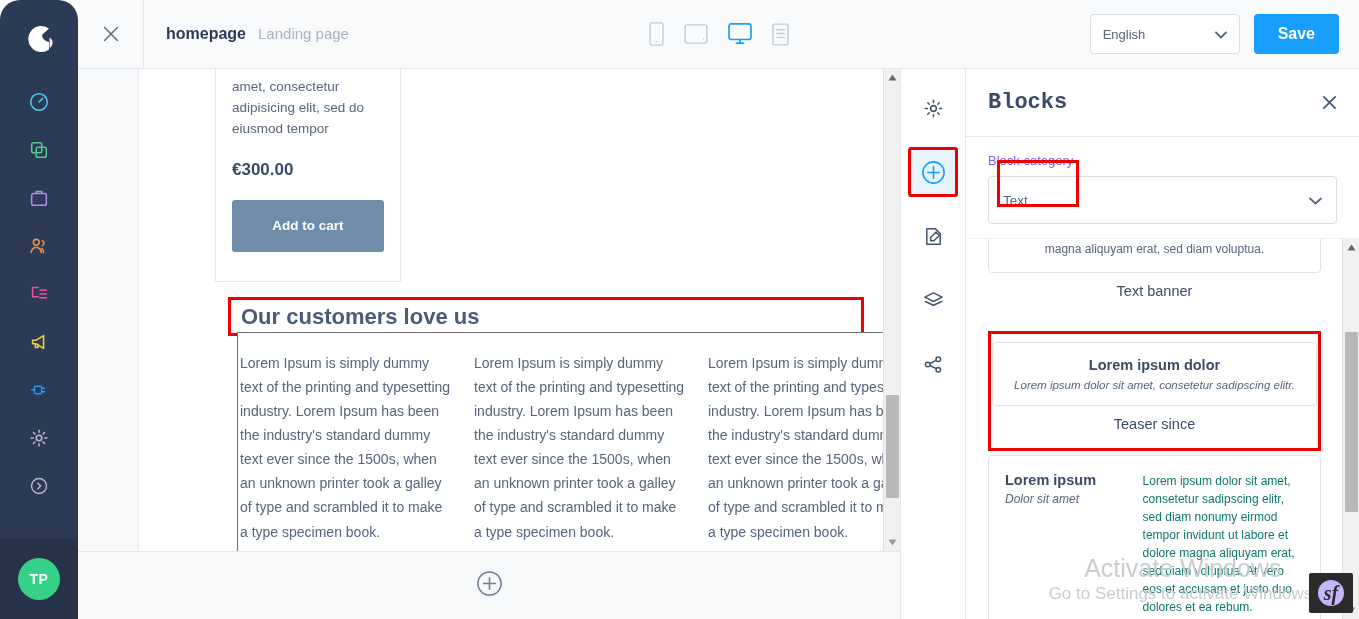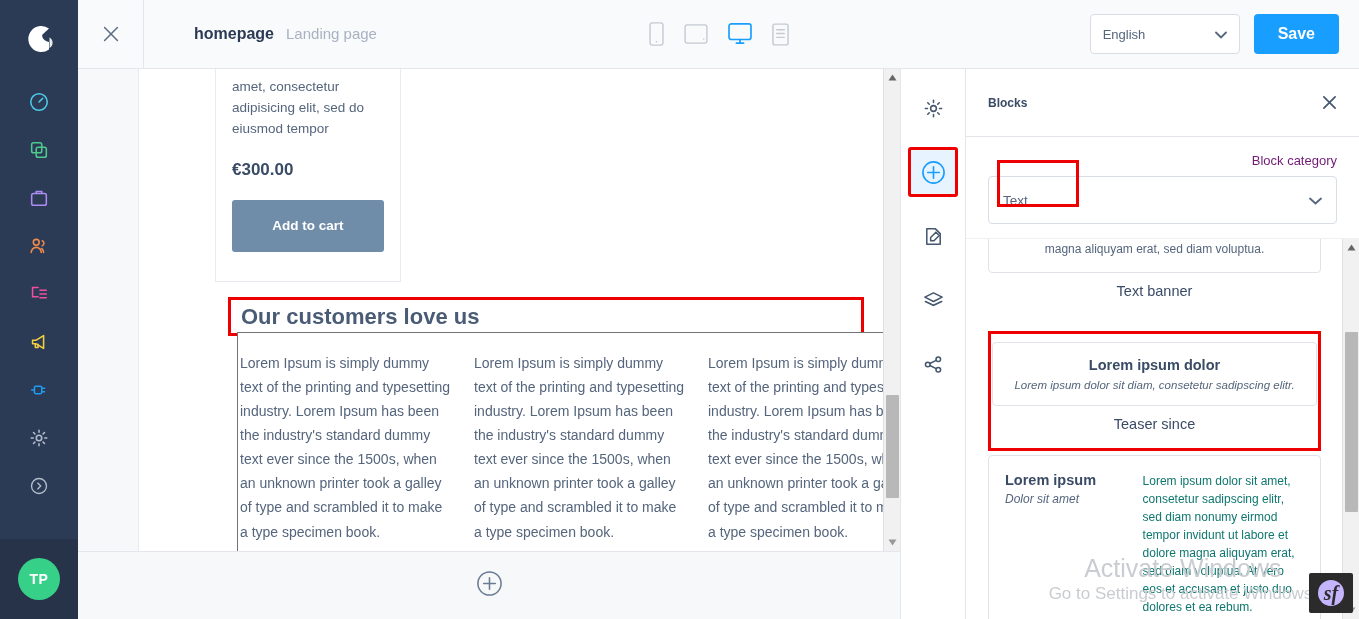--- a/index.html
+++ b/index.html
@@ -7,21 +7,21 @@
     width: 1359px; height: 619px;
     font-family: "Liberation Sans", sans-serif;
     overflow: hidden; background: #f9fafb;
   }
   .app { position: relative; width: 1359px; height: 619px; display: flex; }
 
   
   .nav-rail {
     width: 78px; height: 619px; background: #2b3a55;
     display: flex; flex-direction: column; align-items: center;
-    flex: 0 0 78px; position: relative;
+    flex: 0 0 78px; position: relative; border-radius: 20px;
   }
   .nav-logo {
     height: 78px; width: 78px; display: flex;
     align-items: center; justify-content: center;
   }
   .nav-icons { display: flex; flex-direction: column; align-items: center; width: 100%; }
   .nav-ic {
     width: 78px; height: 48px; display: flex;
     align-items: center; justify-content: center; cursor: pointer;
   }
@@ -41,21 +41,21 @@
 
   .topbar {
     height: 69px; background: #f9fafb; border-bottom: 1px solid #e3e7ec;
     display: flex; align-items: center; flex: 0 0 69px; position: relative;
   }
   .close-btn {
     width: 66px; height: 68px; display: flex; align-items: center;
     justify-content: center; cursor: pointer; border-right: 1px solid #e3e7ec;
   }
   .titles { display: flex; align-items: baseline; gap: 12px; padding-left: 22px; }
-  .t-main { font-size: 16px; font-weight: bold; color: #2b3a55; margin-left: 28px; }
+  .t-main { font-size: 16px; font-weight: bold; color: #2b3a55; }
   .t-sub  { font-size: 15px; color: #a7b2c2; }
   .devices {
     position: absolute; left: 50%; transform: translateX(-50%);
     display: flex; align-items: center; gap: 20px;
   }
   .dev-ic { cursor: pointer; display: flex; align-items: center; }
   .topright {
     margin-left: auto; display: flex; align-items: center;
     gap: 14px; padding-right: 20px; padding-left: 13px;
   }
@@ -160,27 +160,27 @@
 
   
   .blocks-panel {
     width: 393px; flex: 0 0 393px; background: #fff;
     display: flex; flex-direction: column; position: relative; min-height: 0;
   }
   .bp-head {
     height: 68px; flex: 0 0 68px; border-bottom: 1px solid #e3e7ec;
     display: flex; align-items: center; padding: 0 22px;
   }
-  .bp-title { font-size: 12px; font-weight: bold; color: #3a4b66; }
+  .bp-title { font-size: 22px; font-weight: bold; color: #3a4b66; font-family: Liberation Mono, monospace; }
   .bp-close { margin-left: auto; cursor: pointer; font-size: 20px; color: #55657c; line-height: 1; }
   .bp-cat {
     padding: 16px 22px 14px; border-bottom: 1px solid #eef1f4;
     background: #fff; position: relative; z-index: 3;
   }
-  .bp-cat-label { font-size: 13px; color: #701a75; margin-bottom: 8px; text-align: right; }
+  .bp-cat-label { font-size: 13px; color: #8b5cf6; margin-bottom: 8px; }
   .bp-select {
     height: 48px; border: 1px solid #d8dde6; border-radius: 4px;
     display: flex; align-items: center; padding: 0 14px;
     font-size: 13.5px; color: #55657c; cursor: pointer; position: relative;
   }
   .bp-select .chev { margin-left: auto; }
   .sel-ann {
     position: absolute; left: 8px; top: -17px; width: 82px; height: 47px;
     border: 3px solid #ee0000; pointer-events: none;
   }
@@ -485,21 +485,21 @@
             <div class="block-item">
               <div class="block-prev">
                 <div class="bp-banner-txt">diam nonumy eirmod tempor invidunt ut labore et dolore magna aliquyam erat, sed diam voluptua.</div>
               </div>
               <div class="block-name">Text banner</div>
             </div>
 
             <div class="block-item annotated">
               <div class="block-prev">
                 <div class="bp-teaser-h">Lorem ipsum dolor</div>
-                <div class="bp-teaser-p">Lorem ipsum dolor sit diam, consetetur sadipscing elitr.</div>
+                <div class="bp-teaser-p">Lorem ipsum dolor sit amet, consetetur sadipscing elitr.</div>
               </div>
               <div class="block-name">Teaser since</div>
             </div>
 
             <div class="block-item">
               <div class="block-prev bp-two">
                 <div class="bp-two-l">
                   <div class="bp-two-h">Lorem ipsum</div>
                   <div class="bp-two-s">Dolor sit amet</div>
                 </div>

